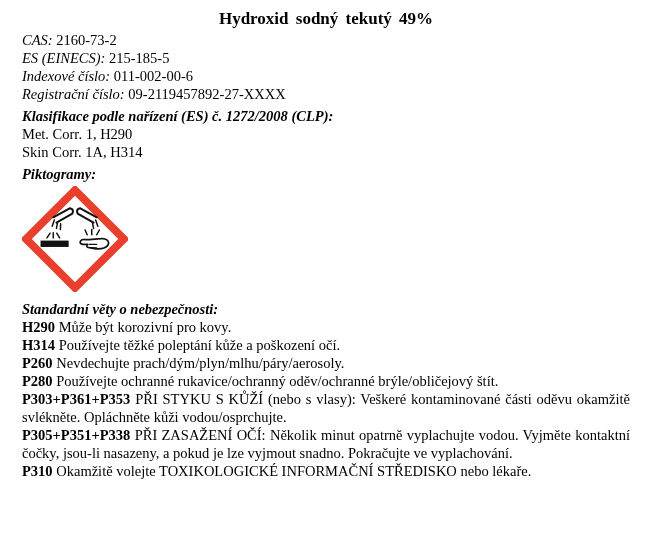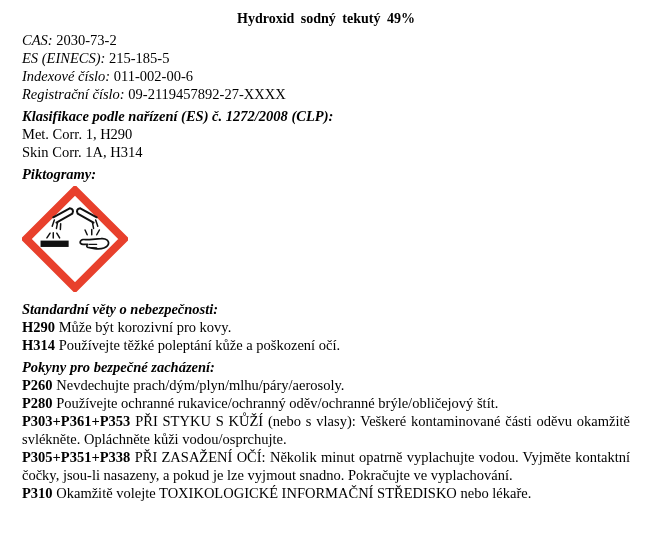--- a/index.html
+++ b/index.html
@@ -12,21 +12,21 @@
     overflow: hidden;
     font-family: "Liberation Serif", "DejaVu Serif", serif;
     color: #000000;
     font-size: 14.5px;
   }
   .page { padding: 8px 22px 0 22px; }
 
   .title {
     text-align: center;
     font-weight: bold;
-    font-size: 14px;
+    font-size: 17px;
     line-height: 21px;
     word-spacing: 3px;
     margin-bottom: 2px;
   }
   .row { line-height: 18px; margin: 0; }
   .lbl { font-style: italic; }
   .heading {
     font-weight: bold;
     font-style: italic;
     line-height: 18px;
@@ -46,21 +46,21 @@
 </style>
 </head>
 <body>
 
 <div class="page">
 
   <div class="title">Hydroxid sodný tekutý 49%</div>
 
   <div class="row">
     <span class="lbl">CAS:</span>
-    <span>2030-73-2</span>
+    <span>2160-73-2</span>
   </div>
   <div class="row">
     <span class="lbl">ES (EINECS):</span>
     <span>215-185-5</span>
   </div>
   <div class="row">
     <span class="lbl">Indexové číslo:</span>
     <span>011-002-00-6</span>
   </div>
   <div class="row">
@@ -101,21 +101,20 @@
   <div class="heading">Standardní věty o nebezpečnosti:</div>
   <p class="row">
     <span class="code">H290</span>
     <span>Může být korozivní pro kovy.</span>
   </p>
   <p class="row">
     <span class="code">H314</span>
     <span>Používejte těžké poleptání kůže a poškození očí.</span>
   </p>
 
-  <div class="heading">Pokyny pro bezpečné zacházení:</div>
   <p class="row just">
     <span class="code">P260</span>
     <span>Nevdechujte prach/dým/plyn/mlhu/páry/aerosoly.</span>
   </p>
   <p class="row just">
     <span class="code">P280</span>
     <span>Používejte ochranné rukavice/ochranný oděv/ochranné brýle/obličejový štít.</span>
   </p>
   <p class="row just">
     <span class="code">P303+P361+P353</span>

